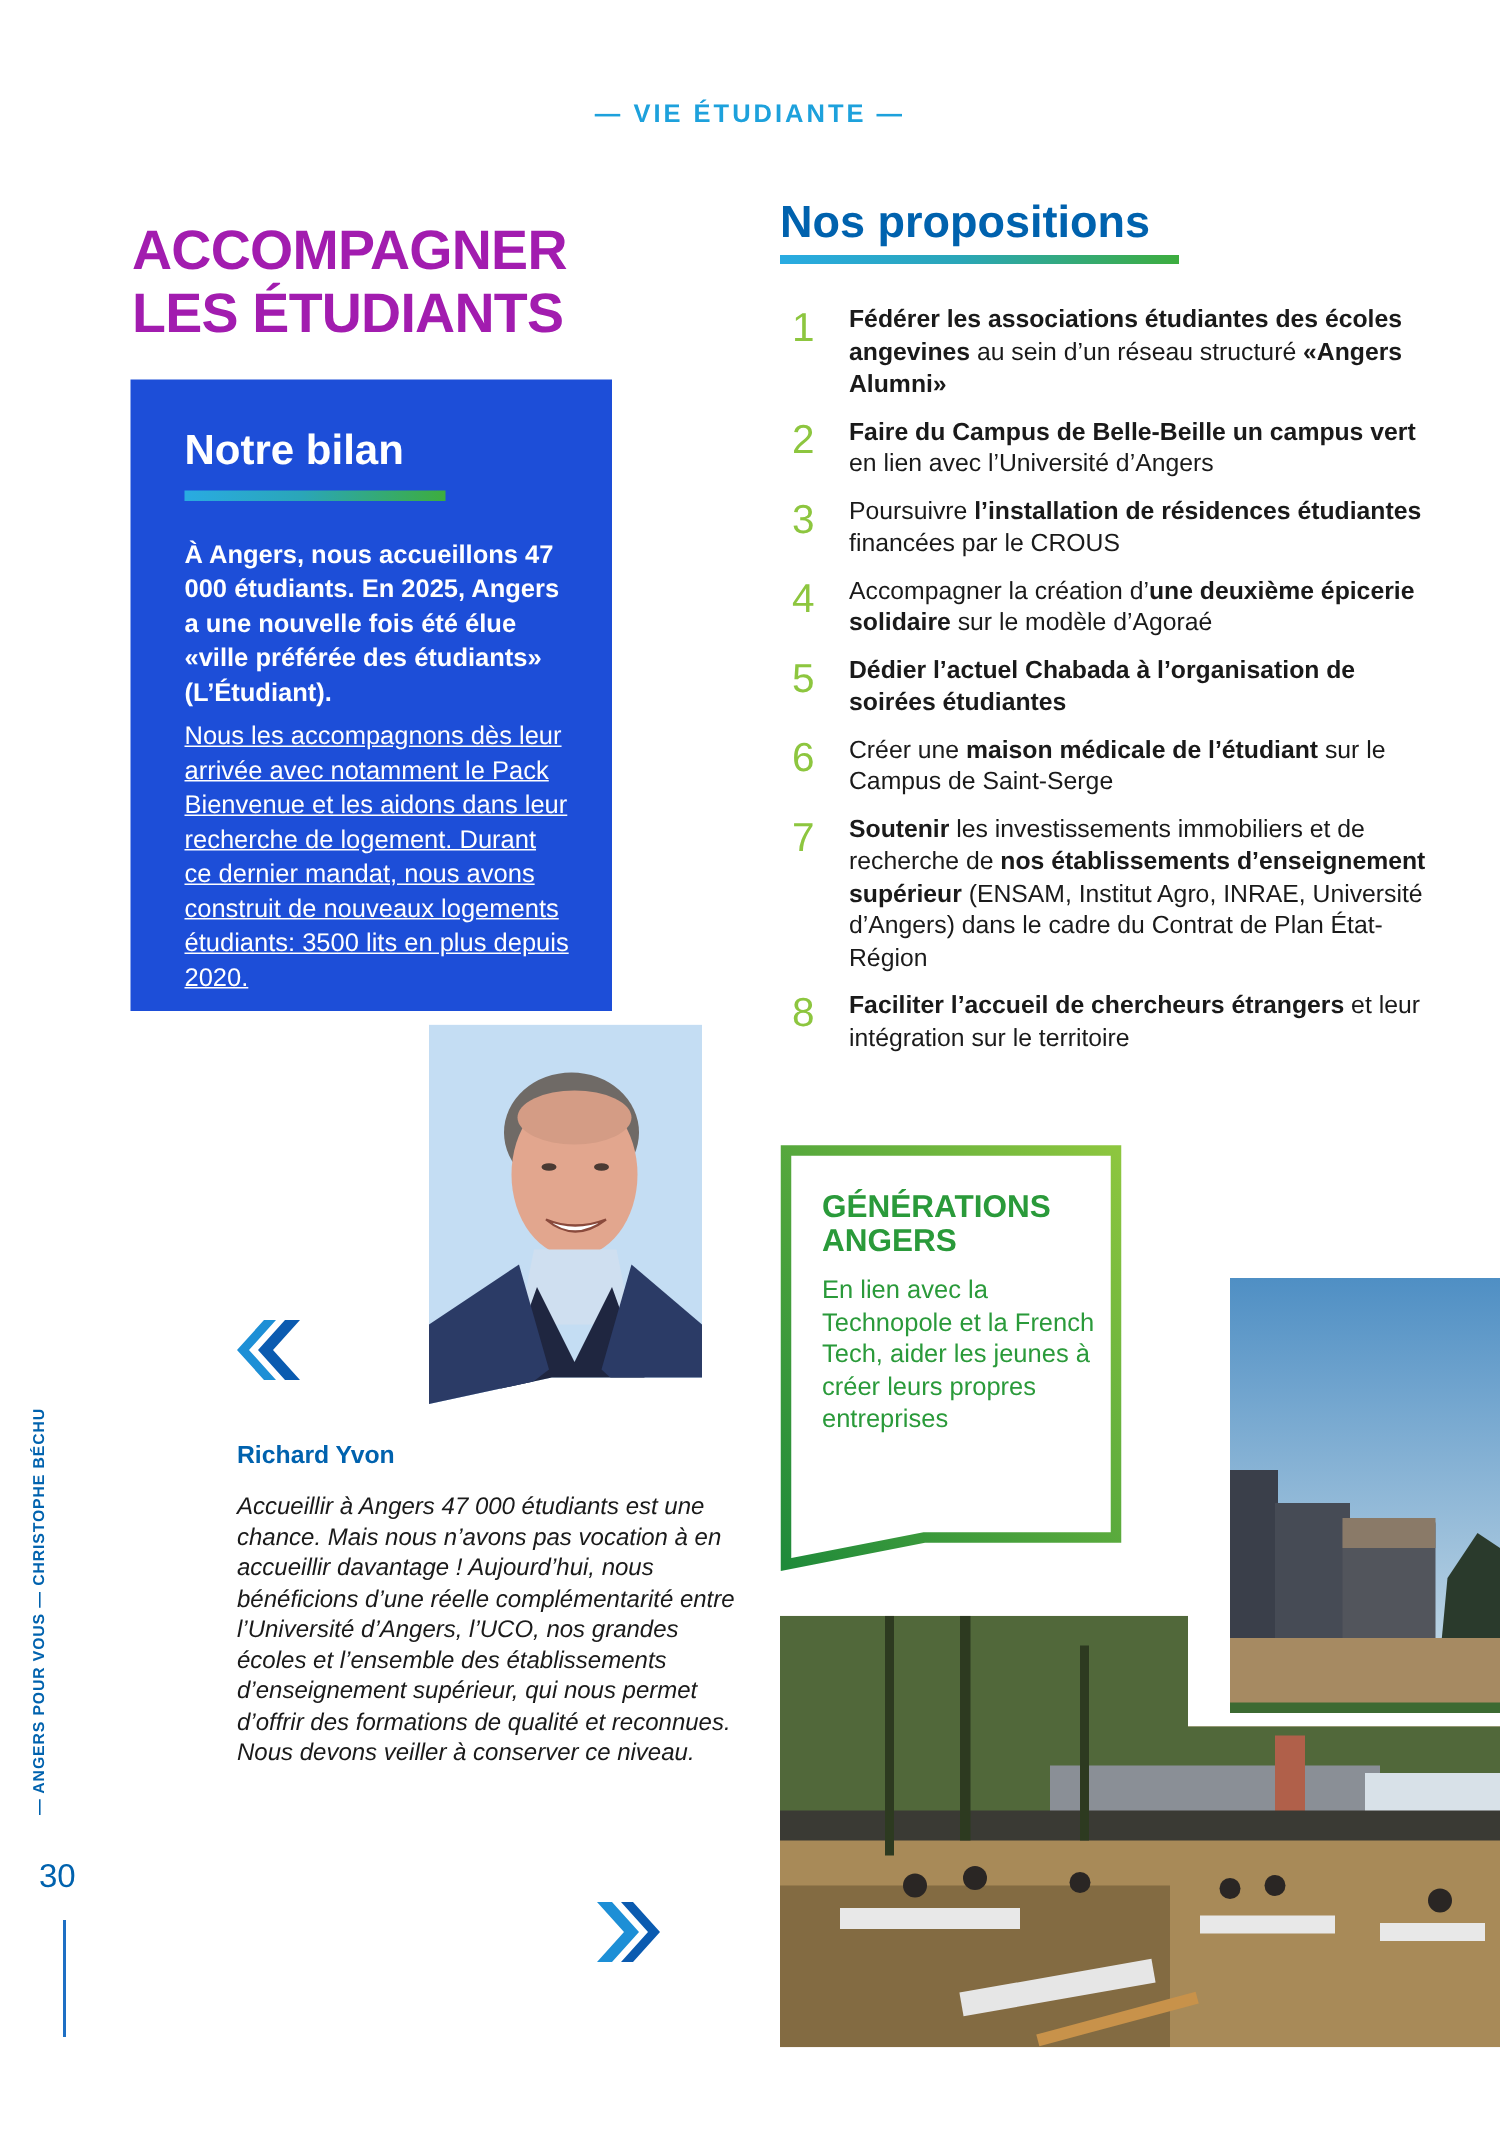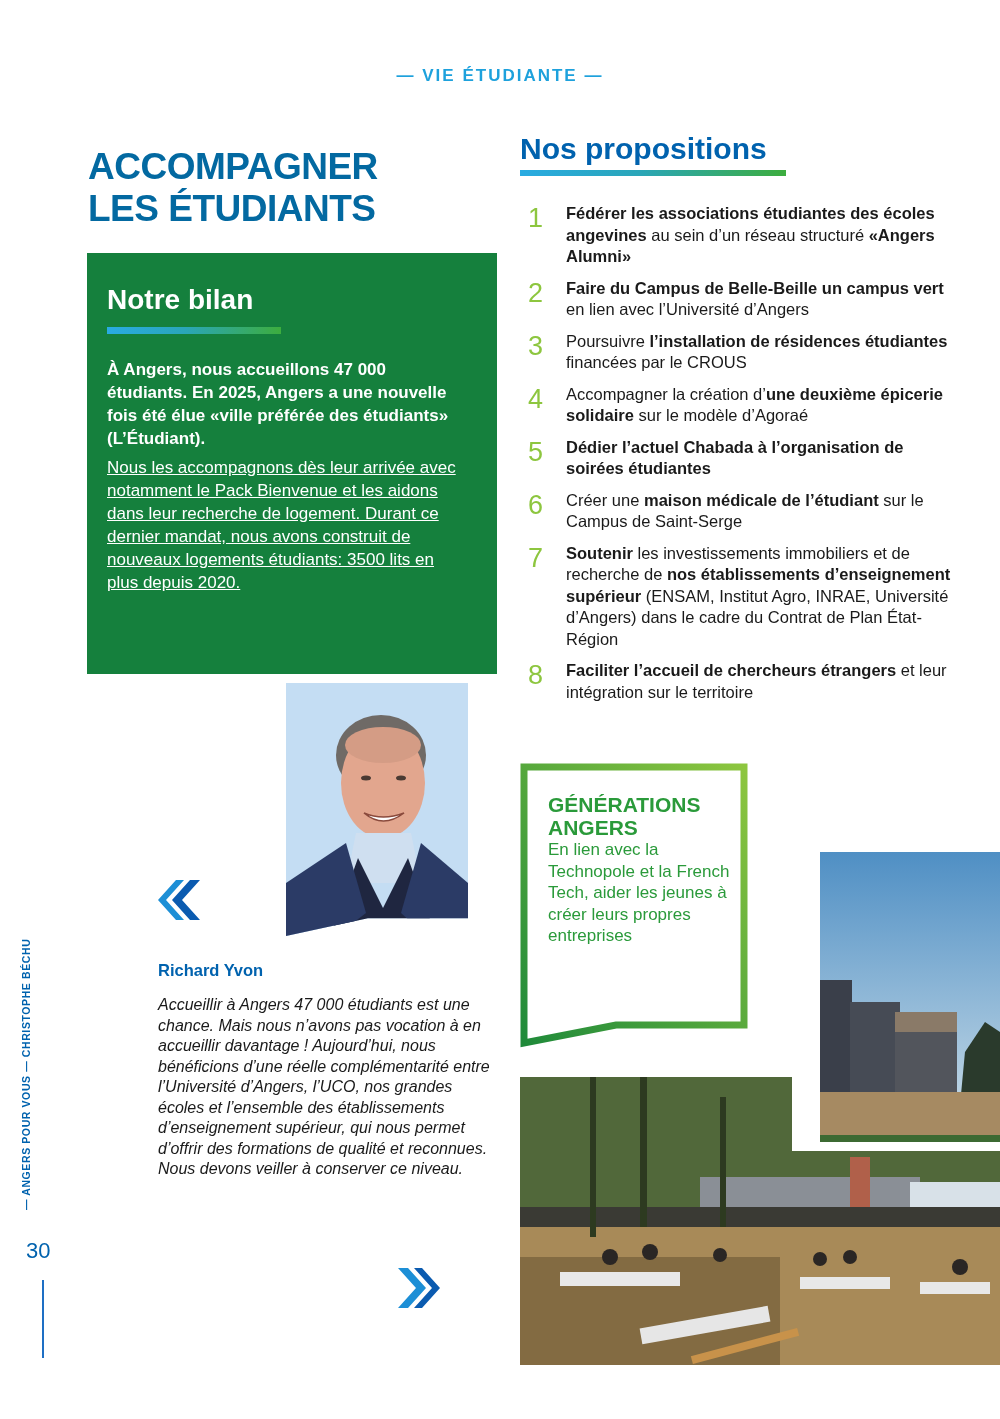--- a/index.html
+++ b/index.html
@@ -3,24 +3,24 @@
 <meta charset="utf-8">
 <style>
   html, body { margin:0; padding:0; }
   body { width:1000px; height:1419px; position:relative; background:#ffffff; overflow:hidden;
          font-family:"Liberation Sans", "DejaVu Sans", sans-serif; color:#1a1a1a; }
   .abs { position:absolute; }
 
   .section-tag { left:0; width:1000px; top:66px; text-align:center; color:#1da1dc;
                  font-weight:bold; font-size:17px; letter-spacing:2px; }
 
-  .main-title { left:88px; top:146px; color:#0369a1; font-weight:bold; font-size:37px;
+  .main-title { left:88px; top:146px; color:#a21caf; font-weight:bold; font-size:37px;
                 line-height:42px; letter-spacing:-0.5px; }
 
-  .bilan-box { left:87px; top:253px; width:410px; height:421px; background:#15803d; color:#fff; box-sizing:border-box; padding:30px 28px 0 20px; }
+  .bilan-box { left:87px; top:253px; width:321px; height:421px; background:#1d4ed8; color:#fff; box-sizing:border-box; padding:30px 28px 0 36px; }
   .bilan-title { font-weight:bold; font-size:28px; line-height:34px; display:inline-block; position:relative; padding-bottom:10px; }
   .grad-bar { height:7px; background:linear-gradient(90deg,#29abe2 0%,#2aa6b8 45%,#3dad3e 100%); }
   .bilan-box .grad-bar { width:174px; margin-top:0; }
   .bilan-lead { font-weight:bold; font-size:17px; line-height:23px; margin-top:24px; }
   .bilan-text { font-size:17px; line-height:23px; margin-top:6px;text-decoration:underline; }
 
   .props-title { left:520px; top:130px; color:#0062ae; font-weight:bold; font-size:30px; line-height:38px; }
   .props-bar { left:520px; top:170px; width:266px; height:6px; }
 
   .props-list { left:528px; top:203px; width:430px; }
@@ -34,21 +34,21 @@
 
   .quote-open { left:154px; top:880px; }
   .quote-close { left:396px; top:1268px; }
 
   .quote-author { left:158px; top:961px; color:#0062ae; font-weight:bold; font-size:16.5px; }
   .quote-text { left:158px; top:995px; width:345px; font-style:italic; font-size:16px; line-height:20.5px; color:#1a1a1a; }
 
   .gen-box { left:520px; top:763px; width:181px; height:285px; }
   .gen-inner { position:absolute; left:28px; top:30px; width:190px; }
   .gen-title { color:#2a9a3a; font-weight:bold; font-size:21px; line-height:23px; }
-  .gen-text { color:#2a9a3a; font-size:17px; line-height:21.5px; }
+  .gen-text { color:#2a9a3a; font-size:17px; line-height:21.5px; margin-top:10px; }
 
   .photo-castle { left:820px; top:852px; width:180px; height:290px; overflow:hidden; }
   .photo-campus { left:520px; top:1077px; width:480px; height:288px; overflow:hidden;
                   clip-path:polygon(0 0,272px 0,272px 74px,100% 74px,100% 100%,0 100%); }
 
   .side-label { left:20px; top:1210px; width:280px; height:20px; transform-origin:0 0; transform:rotate(-90deg);
                 color:#0062ae; font-weight:bold; font-size:10.5px; letter-spacing:0.6px; white-space:nowrap; }
   .page-num { left:26px; top:1238px; color:#0062ae; font-size:22px; font-weight:normal;text-align:center; }
   .page-line { left:42px; top:1280px; width:2px; height:78px; background:#1e6fc4; }
 </style>

